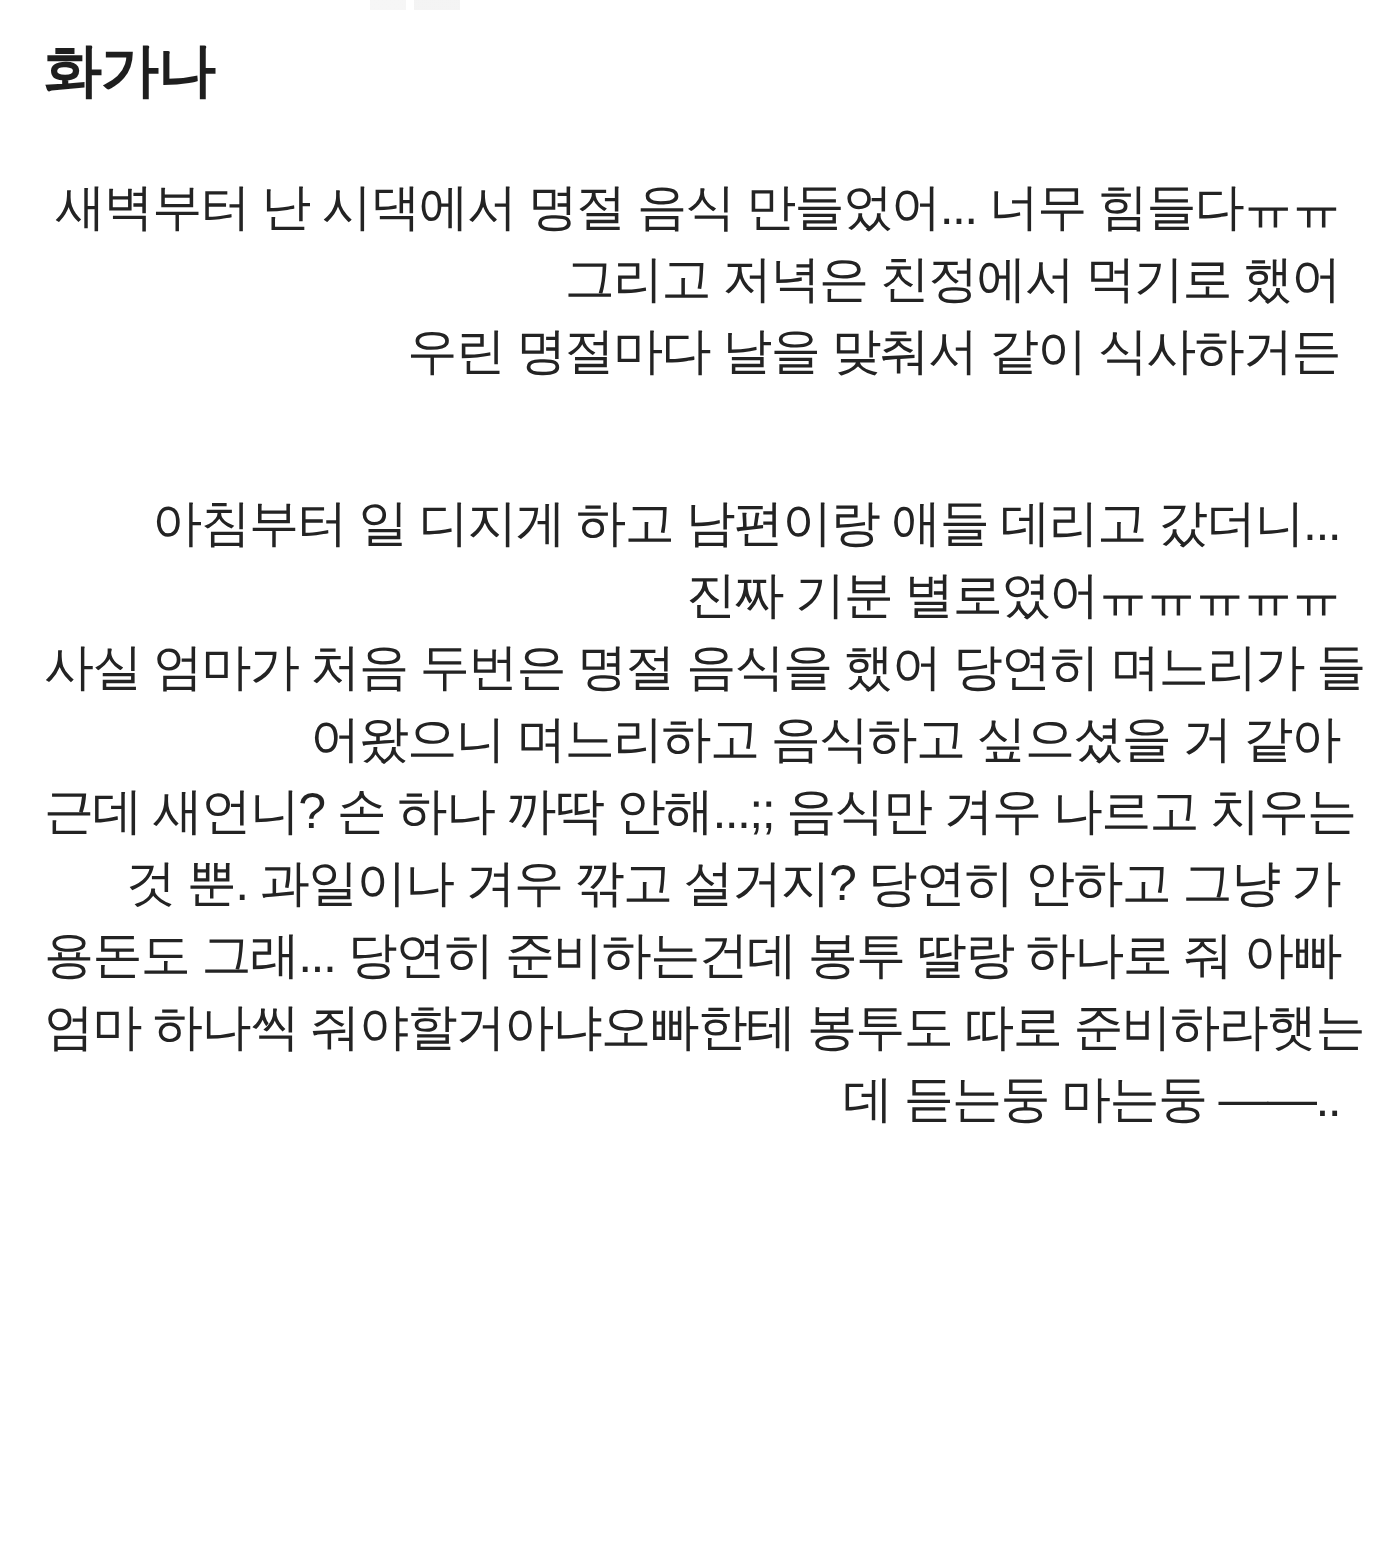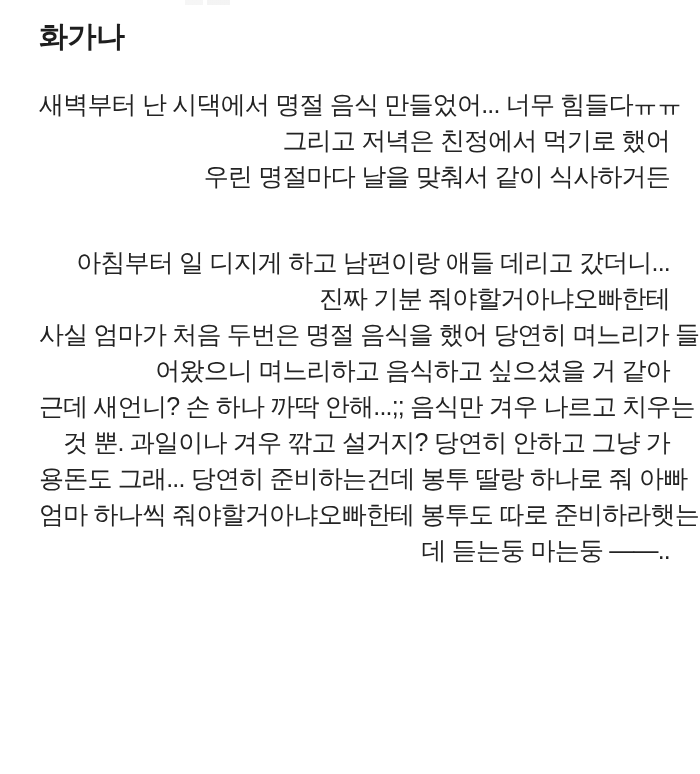--- a/index.html
+++ b/index.html
@@ -18,21 +18,21 @@
   .crop-remnant {
     position: absolute;
     top: 0;
     left: 185px;
     width: 45px;
     height: 5px;
     background: linear-gradient(to right, #f2f2f2 0 18px, transparent 18px 22px, #efefef 22px);
     opacity: 0.7;
   }
   .page {
-    padding: 18px 30px 0 39px;
+    padding: 18px 30px 0 22px;
   }
   .post-title {
     font-size: 29px;
     line-height: 36px;
     font-weight: 700;
     margin: 0 0 32px 0;
     letter-spacing: -0.5px;
     color: #1e1e1e;
   }
   .paragraph {
@@ -60,21 +60,21 @@
   <h1 class="post-title">화가나</h1>
 
   <div class="paragraph p1">
     <div class="line">새벽부터 난 시댁에서 명절 음식 만들었어... 너무 힘들다ㅠㅠ</div>
     <div class="line">그리고 저녁은 친정에서 먹기로 했어</div>
     <div class="line">우린 명절마다 날을 맞춰서 같이 식사하거든</div>
   </div>
 
   <div class="paragraph p2">
     <div class="line">아침부터 일 디지게 하고 남편이랑 애들 데리고 갔더니...</div>
-    <div class="line">진짜 기분 줘야할거아냐오빠한테</div>
+    <div class="line">진짜 기분 별로였어ㅠㅠㅠㅠㅠ</div>
     <div class="line">사실 엄마가 처음 두번은 명절 음식을 했어 당연히 며느리가 들</div>
     <div class="line">어왔으니 며느리하고 음식하고 싶으셨을 거 같아</div>
     <div class="line">근데 새언니? 손 하나 까딱 안해...;; 음식만 겨우 나르고 치우는</div>
     <div class="line">것 뿐. 과일이나 겨우 깎고 설거지? 당연히 안하고 그냥 가</div>
     <div class="line">용돈도 그래... 당연히 준비하는건데 봉투 딸랑 하나로 줘 아빠</div>
     <div class="line">엄마 하나씩 줘야할거아냐오빠한테 봉투도 따로 준비하라햇는</div>
     <div class="line">데 듣는둥 마는둥 ——..</div>
   </div>
 
 

